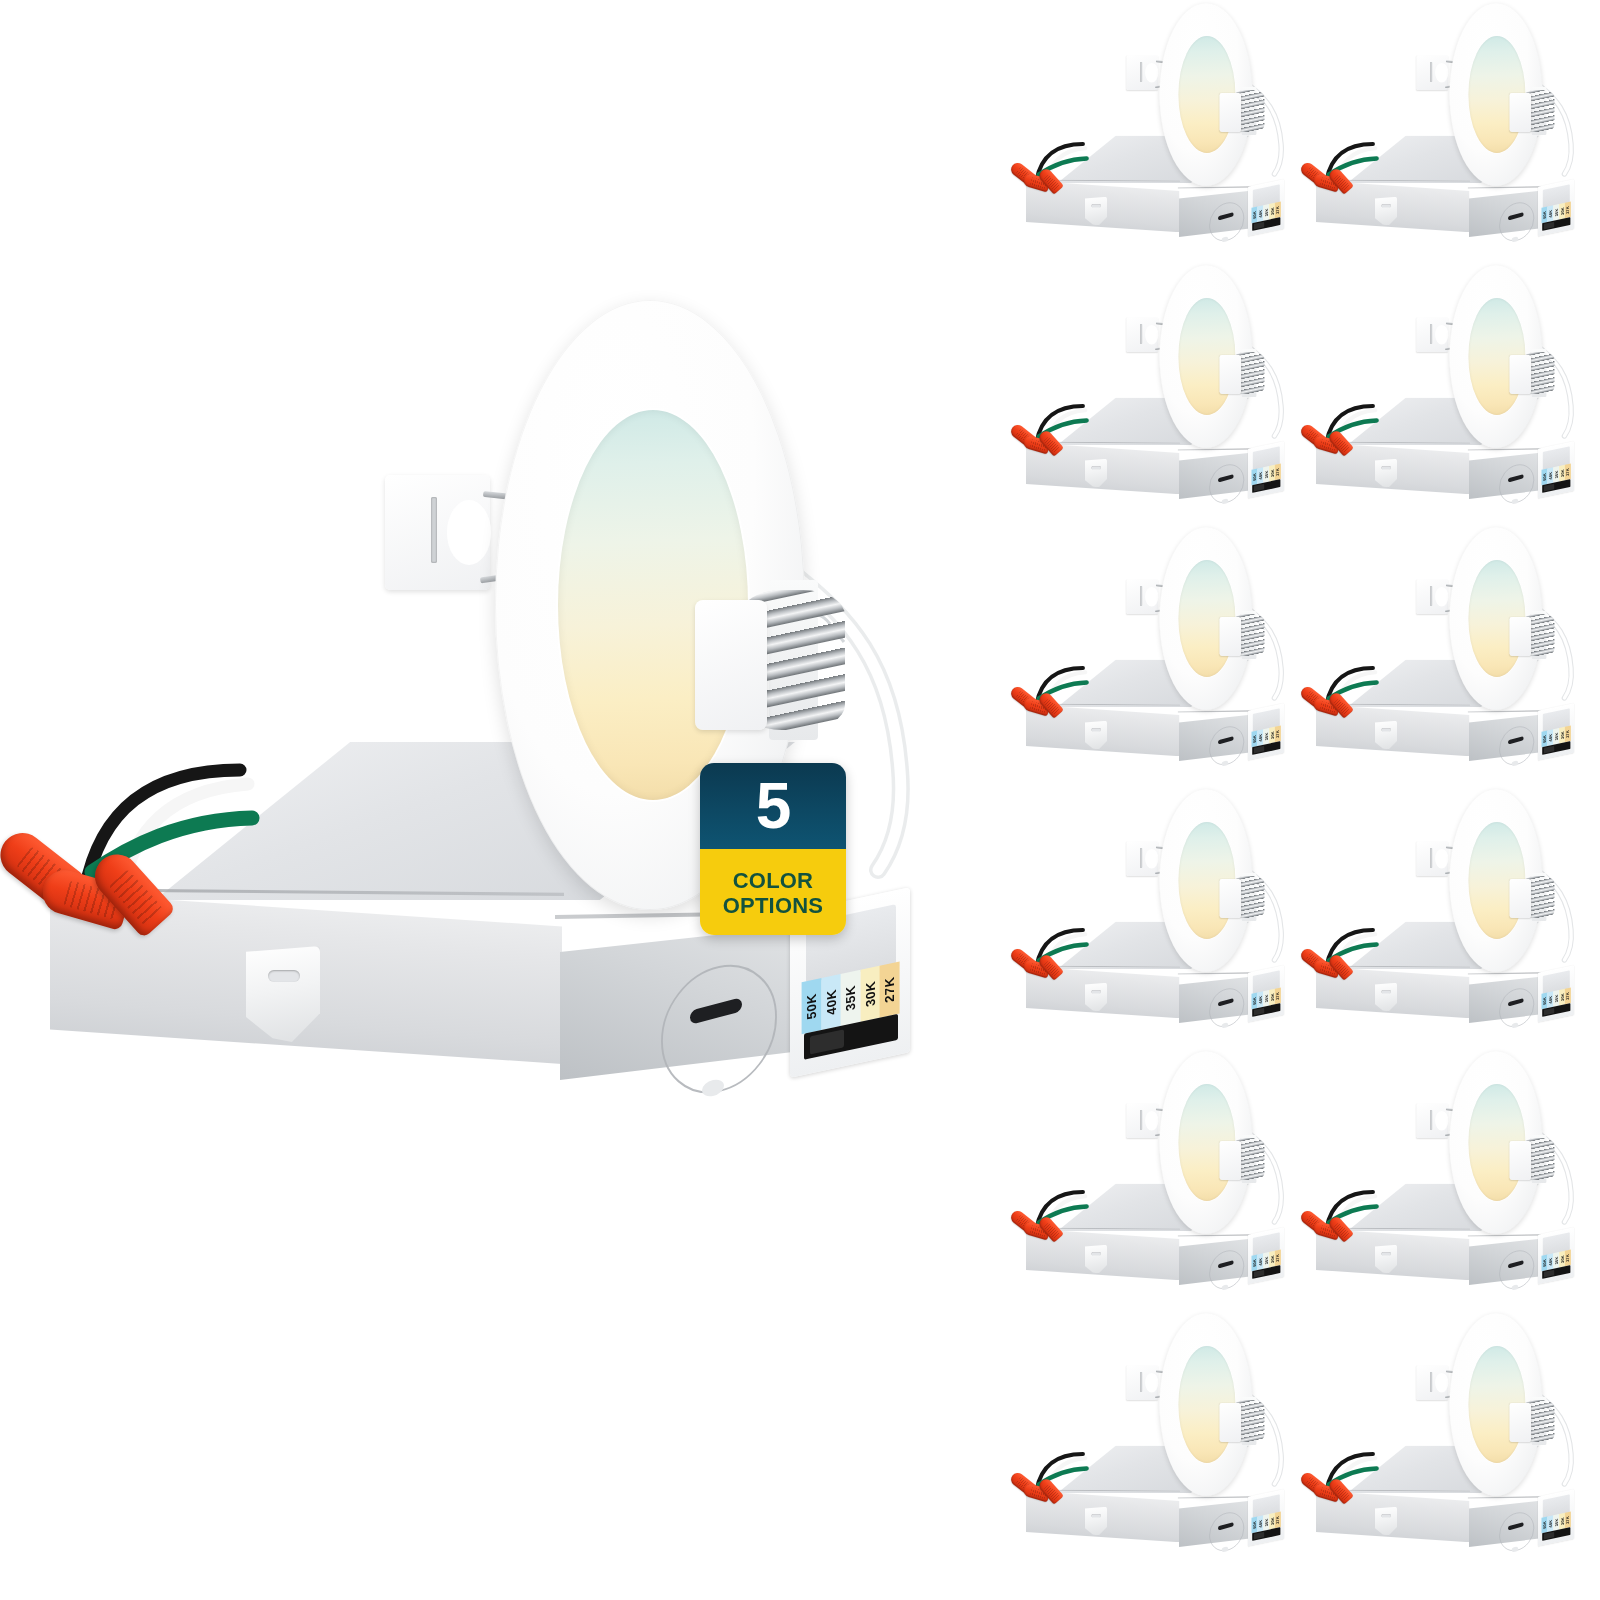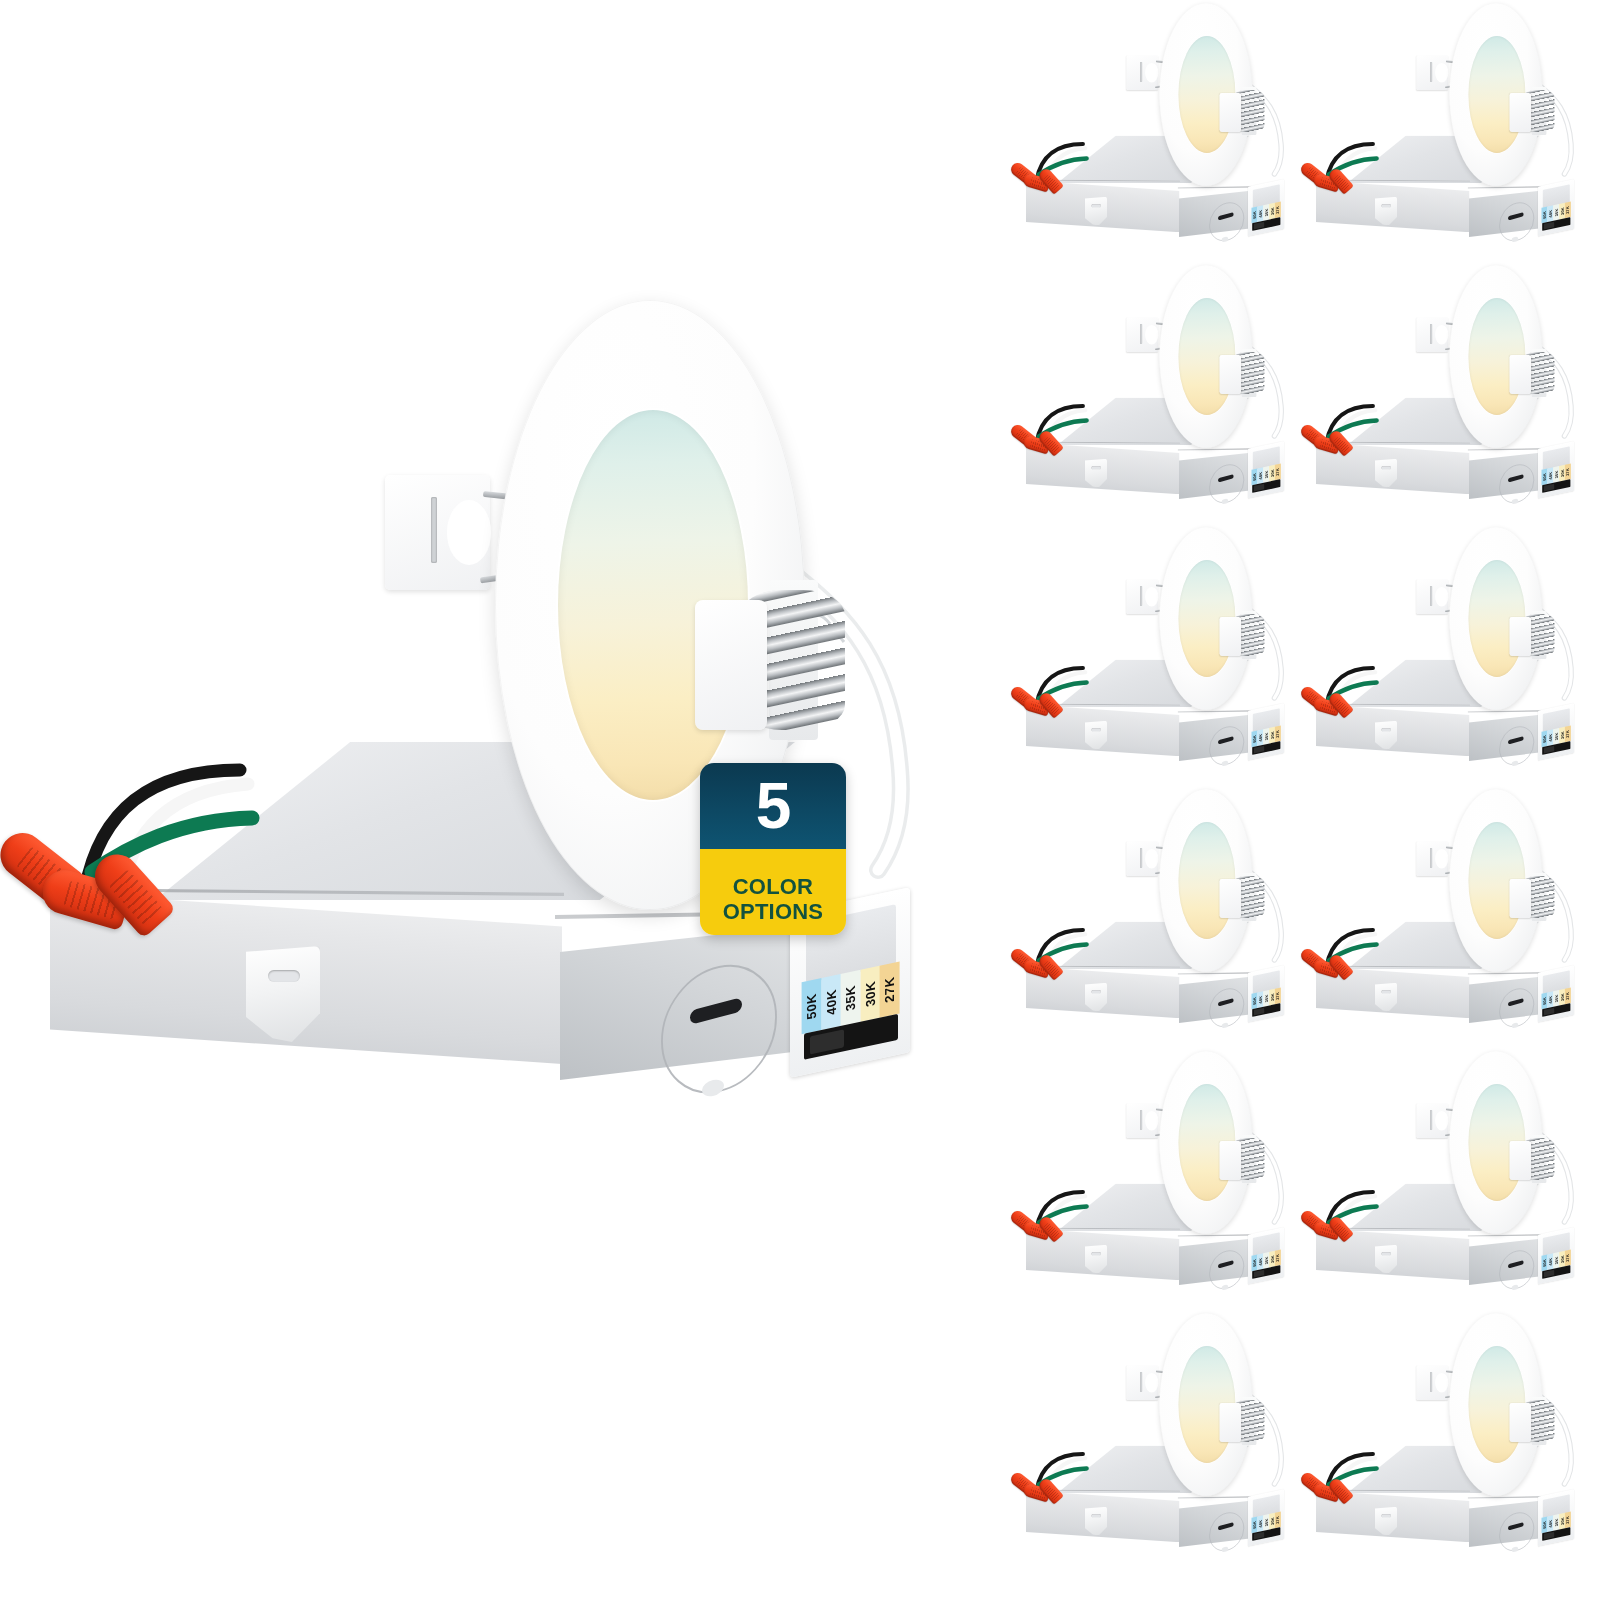--- a/index.html
+++ b/index.html
@@ -116,21 +116,21 @@
   .badge{position:absolute;left:700px;top:763px;width:146px;height:172px;
      border-radius:14px;overflow:hidden;
      box-shadow:0 4px 12px rgba(0,0,0,.22);}
   .badge .top{height:50%;
      background:linear-gradient(180deg,#0b3950 0%,#0d4863 55%,#0e5472 100%);
      display:flex;align-items:center;justify-content:center;}
   .badge .top span{color:#fff;font-weight:800;font-size:64px;line-height:1;
      letter-spacing:-1px;}
   .badge .bot{height:50%;background:#f6cc0d;
      display:flex;flex-direction:column;align-items:center;justify-content:center;
-     padding-top:8px;}
+     padding-top:2px;}
   .badge .bot span{color:#12523f;font-weight:800;font-size:22px;line-height:1.12;
      letter-spacing:.2px;}
 </style>
 </head>
 <body>
 
 <div class="stage" style="background: rgb(255, 255, 255);">
 
   <div class="unit" style="left:-10px; top:230px; transform:scale(1.0);">
 

